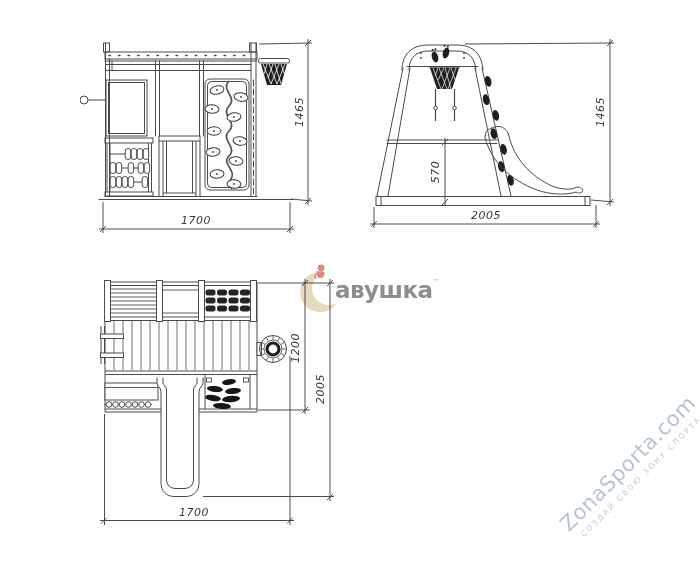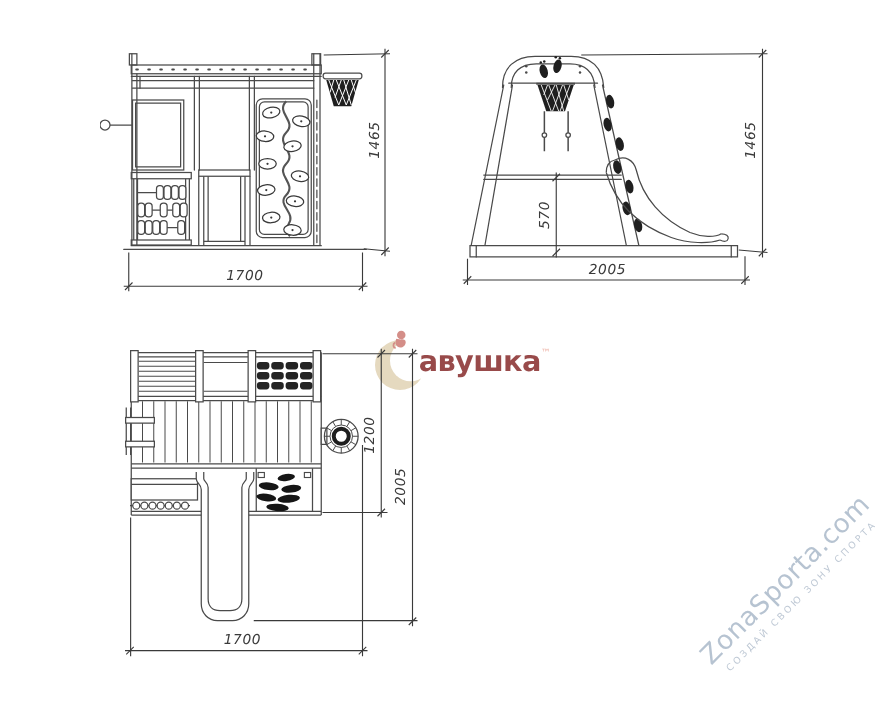--- a/index.html
+++ b/index.html
@@ -16,21 +16,21 @@
     font-family:"DejaVu Sans", sans-serif;
     font-size:11px; font-style:italic; fill:#3a3a3a; letter-spacing:0.5px;
   }
 
   
   .wm-center {
     position:absolute; left:296px; top:260px; z-index:0;
     display:flex; align-items:flex-start; opacity:0.8; pointer-events:none;
   }
   .wm-brand-text {
-    font-size:23px; font-weight:bold; color:#7f1d1d;
+    font-size:23px; font-weight:bold; color:#737373;
     margin-left:-9px; margin-top:17px; letter-spacing:-0.5px;
   }
   .wm-tm { font-size:8px; color:#e9a091; margin-top:18px; }
 
   
   .wm-corner {
     position:absolute; left:508px; top:450px; width:248px; z-index:0;
     transform:rotate(-45deg); text-align:center; pointer-events:none;
   }
   .wm-site   { font-size:21px; color:#b3c0cf; letter-spacing:0.5px; opacity:0.95; }

